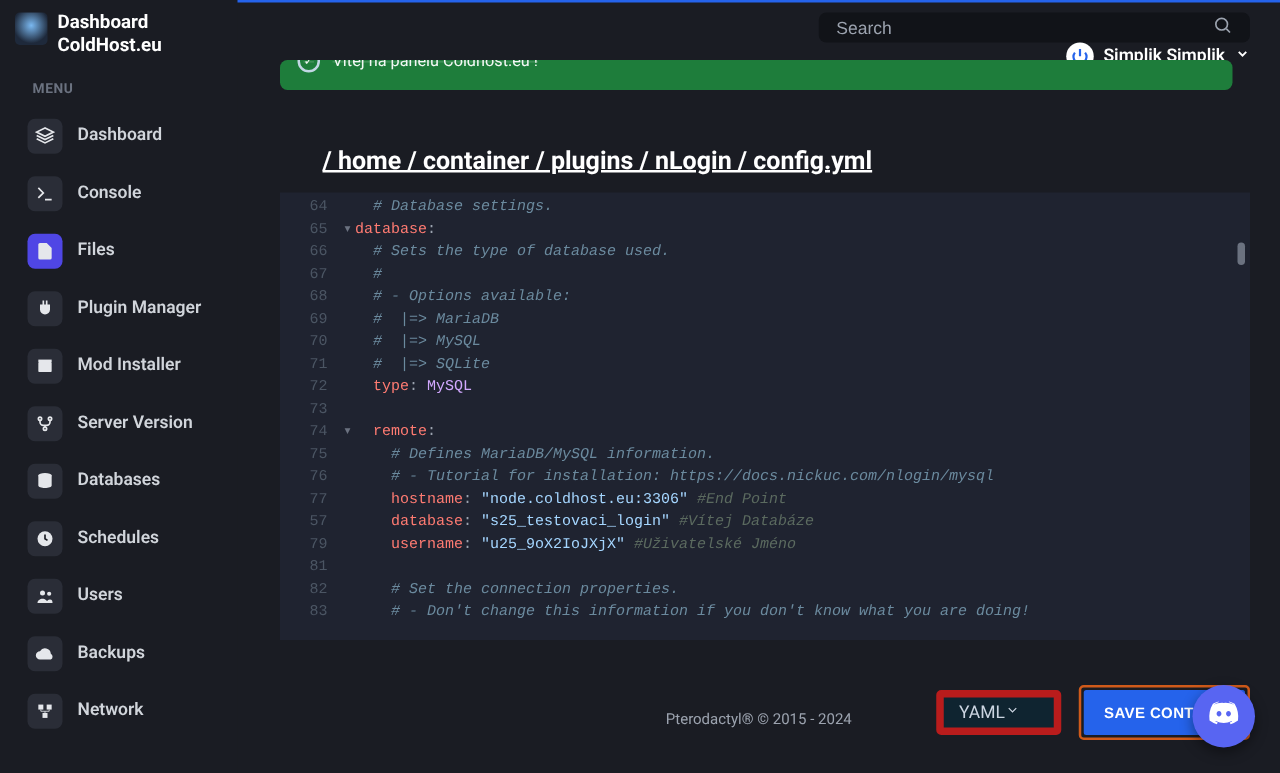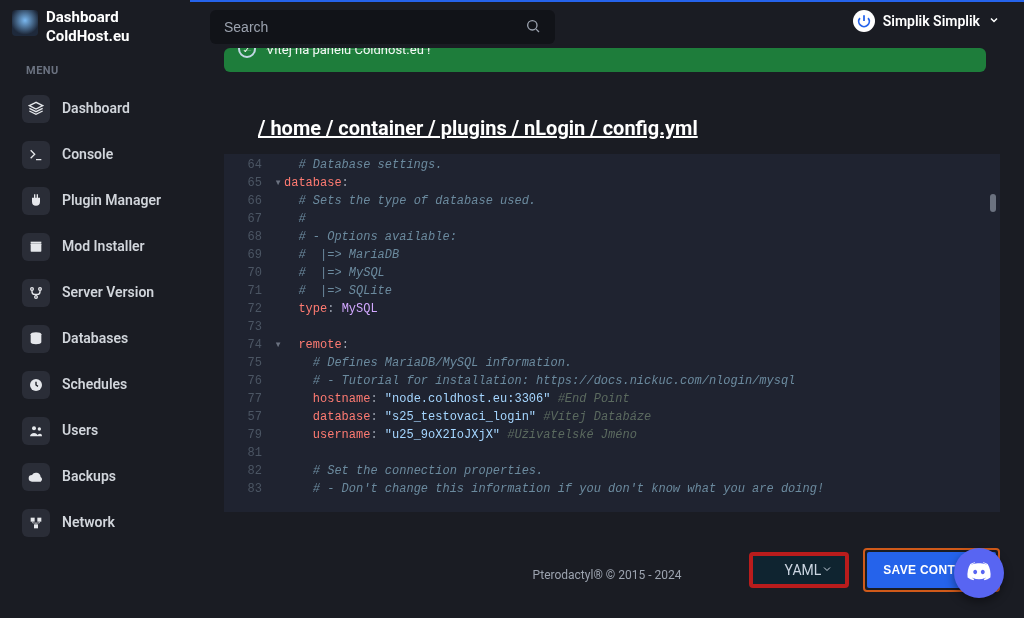--- a/index.html
+++ b/index.html
@@ -45,22 +45,23 @@
     width:28px; height:28px; flex:0 0 28px;
     background:#2a2d37;
     border-radius:6px;
     display:flex; align-items:center; justify-content:center;
     color:#e5e7eb;
   }
   .icon { width:16px; height:16px; }
 
   .topbar {
     position:absolute; left:190px; right:0; top:0; height:56px;
-    display:flex; align-items:flex-start; gap:0;
+    display:flex; align-items:flex-end; gap:0;
     padding: 10px 24px 0 20px;
+    flex-direction: column;
   }
   .search {
     display:flex; align-items:center;
     background:#111318;
     border-radius:6px;
     height:34px;
     width:345px;
     padding: 0 14px;
     color:#9ca3af;
   }
@@ -121,24 +122,24 @@
   .tk-val { color:#d2a8ff; }
   .tk-str { color:#a5d6ff; }
   .tk-com { color:#6b8a9e; font-style:italic; }
   .tk-comgr { color:#5b6a5f; font-style:italic; }
 
   .scroll-thumb { position:absolute; right:4px; top:40px; width:6px; height:18px; background:#6b7280; border-radius:3px; }
 
   .actions { position:absolute; right:0; top:500px; display:flex; gap:14px; align-items:center; }
   .select-lang {
     background:#0f2430; color:#cbd5e1;
-    border:4px solid #b91c1c;
+    border:6px solid #b91c1c;
     border-radius:4px;
     height:36px; width:100px;
-    display:flex; align-items:center; justify-content:flex-end;
+    display:flex; align-items:center; justify-content:flex-start;
     padding:0 12px;
   }
   .save-wrap { border:2px solid #d05a1a; border-radius:4px; padding:2px; }
   .save-btn {
     background:#2563eb; color:#fff;
     border:none; border-radius:2px;
     height:36px; padding:0 16px;
     font-weight:600; font-size:12px; letter-spacing:0.3px;
   }
 
@@ -178,20 +179,28 @@
 
   <div class="nav-item">
     <span class="nav-icon-wrap">
       <svg class="icon" viewBox="0 0 24 24" fill="none" stroke="currentColor" stroke-width="2">
           <path d="M4 17l6-6-6-6M12 19h8"></path>
         </svg>
     </span>
     <span class="nav-label">Console</span>
   </div>
 
+  <div class="nav-item active">
+    <span class="nav-icon-wrap">
+      <svg class="icon" viewBox="0 0 24 24" fill="currentColor">
+          <path d="M14 2H6a2 2 0 0 0-2 2v16a2 2 0 0 0 2 2h12a2 2 0 0 0 2-2V8l-6-6z"></path>
+        </svg>
+    </span>
+    <span class="nav-label">Files</span>
+  </div>
 
   <div class="nav-item">
     <span class="nav-icon-wrap">
       <svg class="icon" viewBox="0 0 24 24" fill="currentColor">
           <path d="M9 2v5H6v6a6 6 0 0 0 12 0V7h-3V2h-2v5h-2V2H9z"></path>
         </svg>
     </span>
     <span class="nav-label">Plugin Manager</span>
   </div>
 

